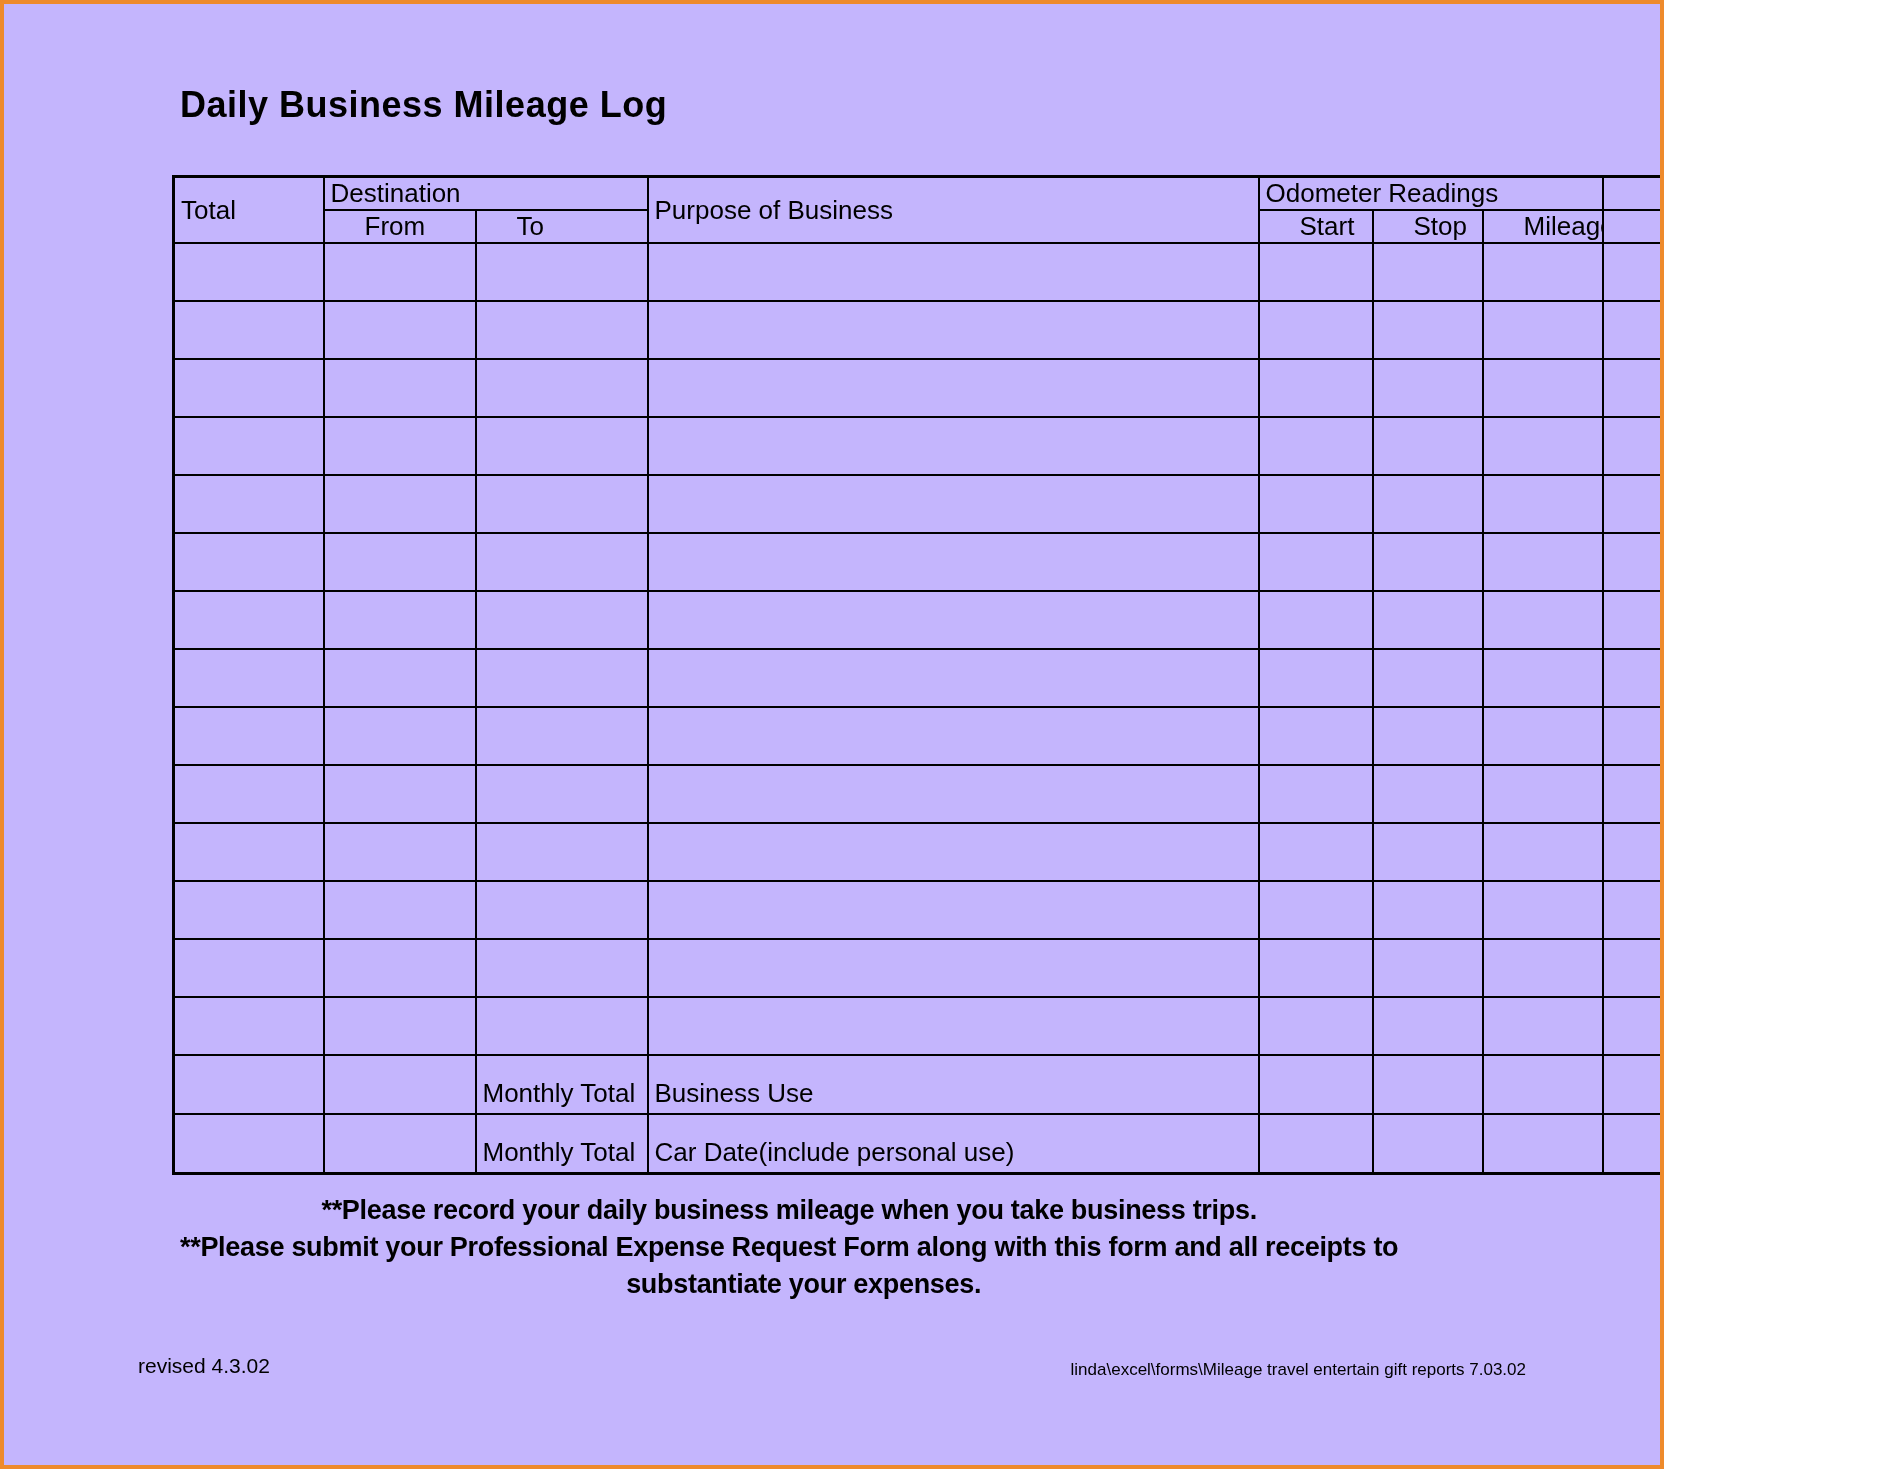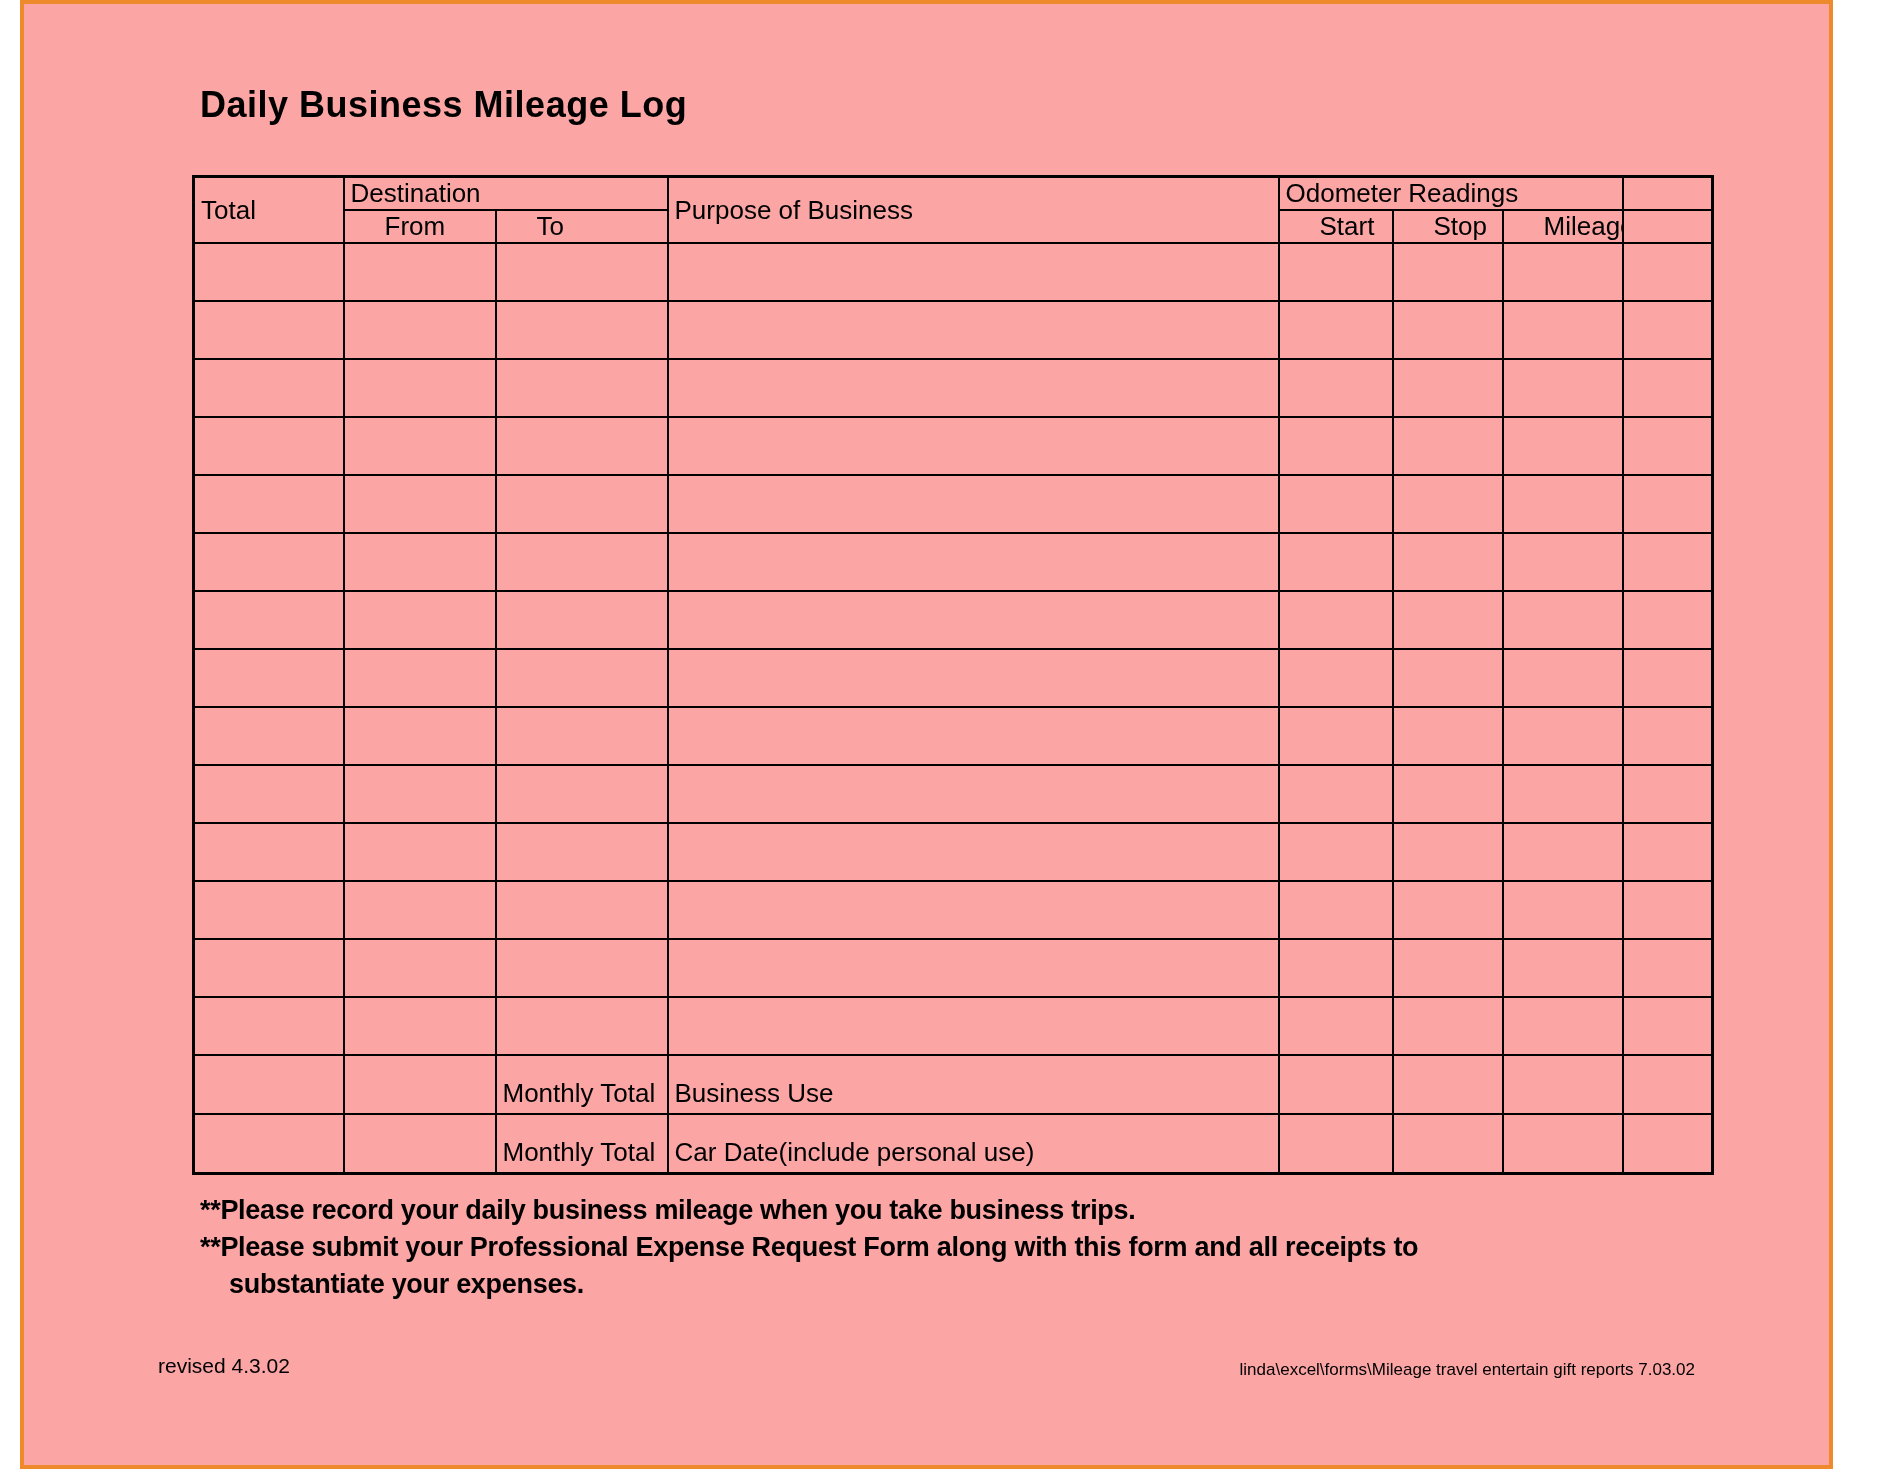--- a/index.html
+++ b/index.html
@@ -1,25 +1,24 @@
 <!DOCTYPE html>
 <html><head>
 <meta charset="utf-8">
 <style>
   * { margin:0; padding:0; box-sizing:border-box; }
   html,body { background:#ffffff; }
   .page {
     position:relative;
-    width:1813px; height:1469px;
-    background:#fca5a5;
+    width:1664px; height:1469px;
+    background:#c4b5fd;
     border:4px solid #EE8A2B;
     font-family:"Liberation Sans", sans-serif;
     color:#000000;
     overflow:hidden;
-    margin-left:20px;
   }
   .page-title {
     position:absolute; left:176px; top:80px;
     font-size:36px; font-weight:bold; letter-spacing:0.5px;
   }
   table.log {
     position:absolute; left:168px; top:171px;
     width:1519px;
     border-collapse:collapse; table-layout:fixed;
     border:3px solid #000;
@@ -41,20 +40,21 @@
   tr.total-row td {
     height:59px;
     vertical-align:bottom;
     padding-bottom:4px;
   }
   .notes {
     position:absolute; left:176px; top:1188px;
     font-size:27px; font-weight:bold;
     line-height:37px;
     letter-spacing:-0.3px;
+    text-align:center;
   }
   .notes .indent { padding-left:29px; }
   .footer-revised {
     position:absolute; left:134px; top:1350px;
     font-size:21px;
   }
   .footer-path {
     position:absolute; right:134px; top:1356px;
     font-size:17px;
   }

